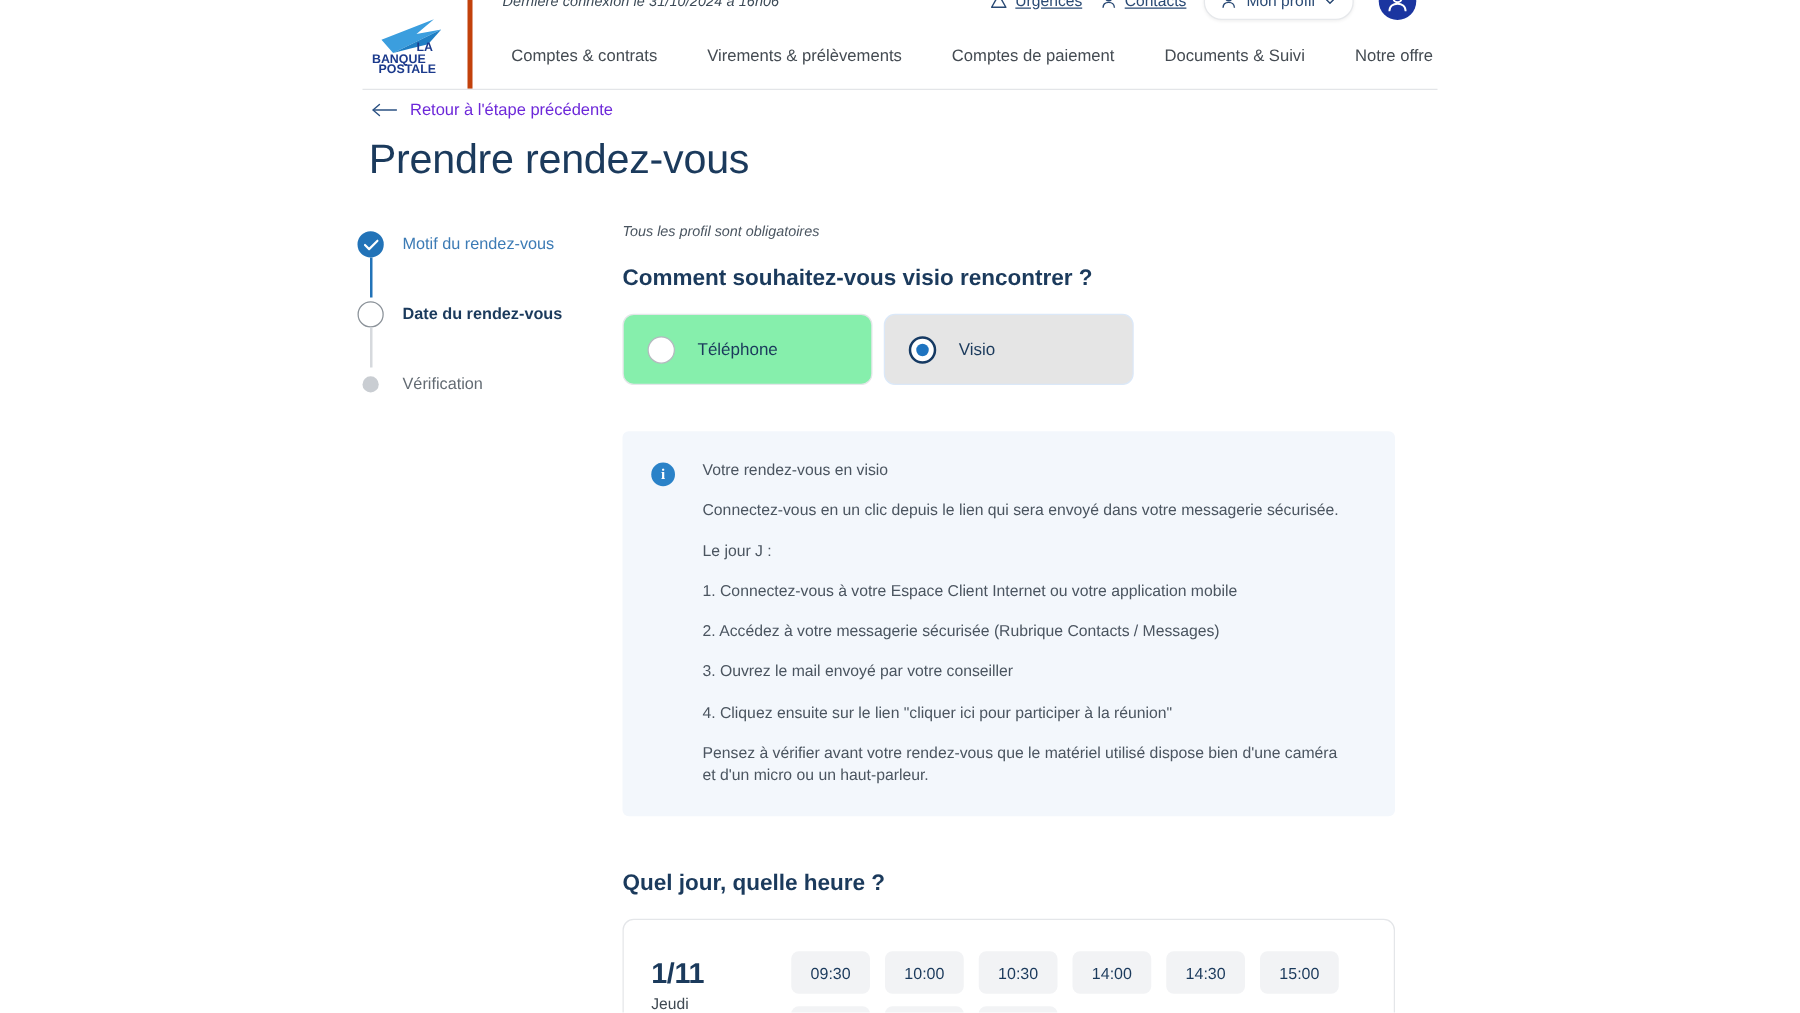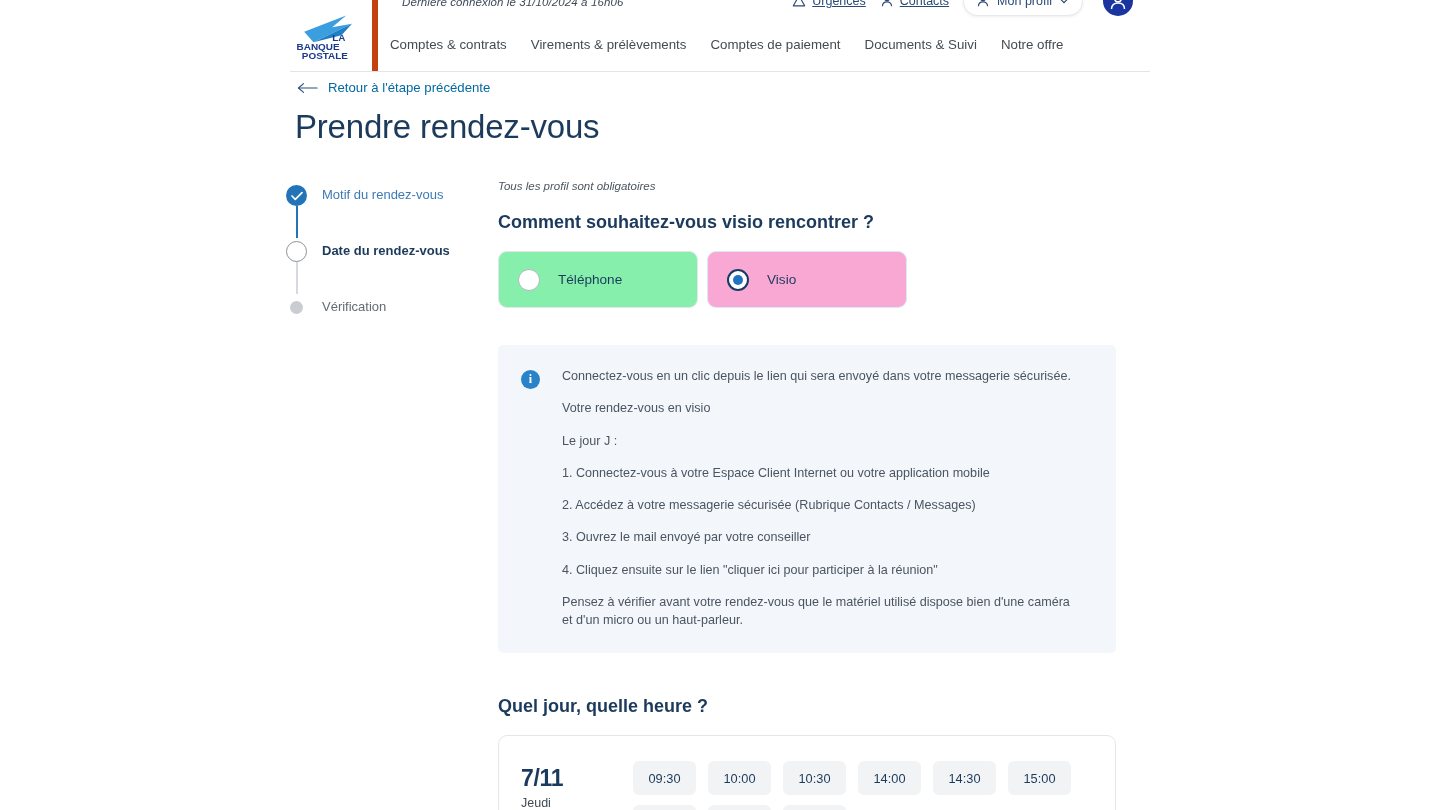--- a/index.html
+++ b/index.html
@@ -72,51 +72,51 @@
     background: #1b35a0;
     margin-left: 6px;
     display: flex; align-items: center; justify-content: center;
   }
 
   
   .logo-box {
     position: absolute;
     left: 0; top: 0;
     width: 88px; height: 71px;
-    border-right: 6px solid #c2410c;
+    border-right: 4px solid #c2410c;
     display: flex;
     align-items: center;
     justify-content: center;
   }
   .logo-inner { width: 70px; }
 
   
   .mainnav {
     position: absolute;
-    left: 100px; top: 37px;
-    display: flex;
-    align-items: center;
-    gap: 24px;
+    left: 119px; top: 37px;
+    display: flex;
+    align-items: center;
+    gap: 40px;
   }
   .mainnav a {
     font-size: 13.3px;
     color: #444b52;
     text-decoration: none;
     white-space: nowrap;
   }
 
   
   .back-link {
     position: absolute;
     left: 297px; top: 80px;
     display: flex;
     align-items: center;
     gap: 10px;
     font-size: 13.2px;
-    color: #0369a1;
+    color: #6d28d9;
     text-decoration: none;
   }
   .back-arrow { display: block; }
 
   .page-title {
     position: absolute;
     left: 295px; top: 108px;
     font-size: 33px;
     font-weight: 400;
     color: #1b3a5c;
@@ -177,21 +177,21 @@
     border-radius: 9px;
     display: flex;
     align-items: center;
     padding-left: 19px;
     gap: 18px;
     cursor: pointer;
     background: #86efac;
     border: 1px solid #e4e6e9;
   }
   .radio-card.selected {
-    background: #f9a8d4;
+    background: #e5e5e5;
     border-color: #dbe8f8;
   }
   .radio-dot {
     width: 22px; height: 22px;
     border-radius: 50%;
     border: 1.5px solid #b4b9bf;
     background: #fff;
     flex: none;
   }
   .radio-card.selected .radio-dot {
@@ -392,36 +392,36 @@
       </div>
       <div class="radio-card selected">
         <span class="radio-dot"></span>
         <span class="radio-label">Visio</span>
       </div>
     </div>
 
     <div class="info-box">
       <div class="info-icon">i</div>
       <div class="info-body">
+        <div class="info-line">Votre rendez-vous en visio</div>
         <div class="info-line">Connectez-vous en un clic depuis le lien qui sera envoyé dans votre messagerie sécurisée.</div>
-        <div class="info-line">Votre rendez-vous en visio</div>
         <div class="info-line">Le jour J :</div>
         <div class="info-line">1. Connectez-vous à votre Espace Client Internet ou votre application mobile</div>
         <div class="info-line">2. Accédez à votre messagerie sécurisée (Rubrique Contacts / Messages)</div>
         <div class="info-line">3. Ouvrez le mail envoyé par votre conseiller</div>
         <div class="info-line">4. Cliquez ensuite sur le lien "cliquer ici pour participer à la réunion"</div>
         <div class="info-line wrap">Pensez à vérifier avant votre rendez-vous que le matériel utilisé dispose bien d'une caméra et d'un micro ou un haut-parleur.</div>
       </div>
     </div>
 
     <h2 class="slots-heading">Quel jour, quelle heure ?</h2>
 
     <div class="slots-card">
       <div class="slot-date">
-        <div class="slot-date-num">7/11</div>
+        <div class="slot-date-num">1/11</div>
         <div class="slot-date-day">Jeudi</div>
       </div>
       <div class="slot-grid">
         <div class="slot-chip">09:30</div>
         <div class="slot-chip">10:00</div>
         <div class="slot-chip">10:30</div>
         <div class="slot-chip">14:00</div>
         <div class="slot-chip">14:30</div>
         <div class="slot-chip">15:00</div>
         <div class="slot-chip">15:30</div>

